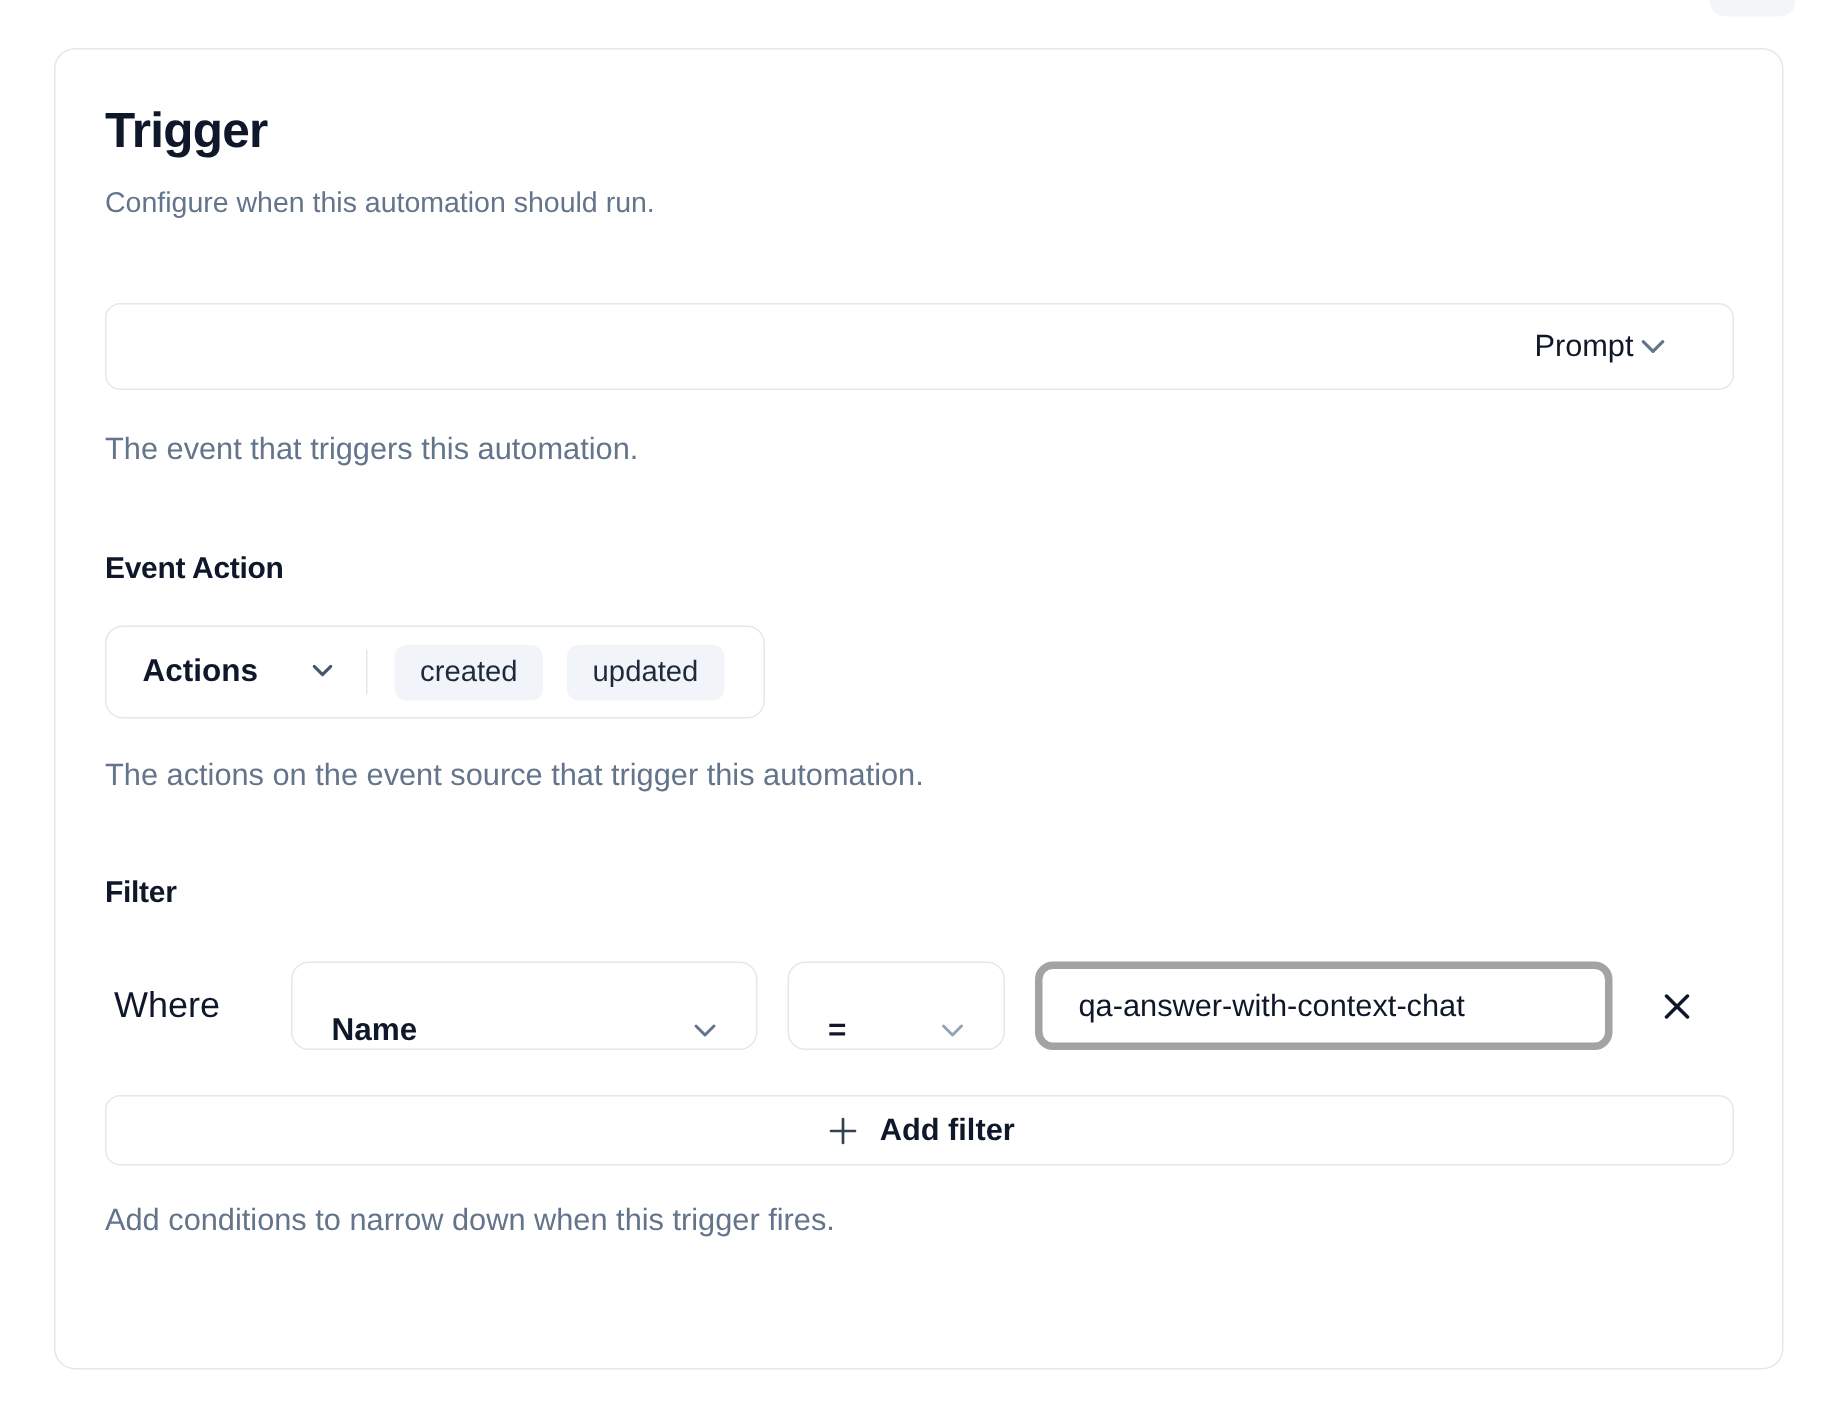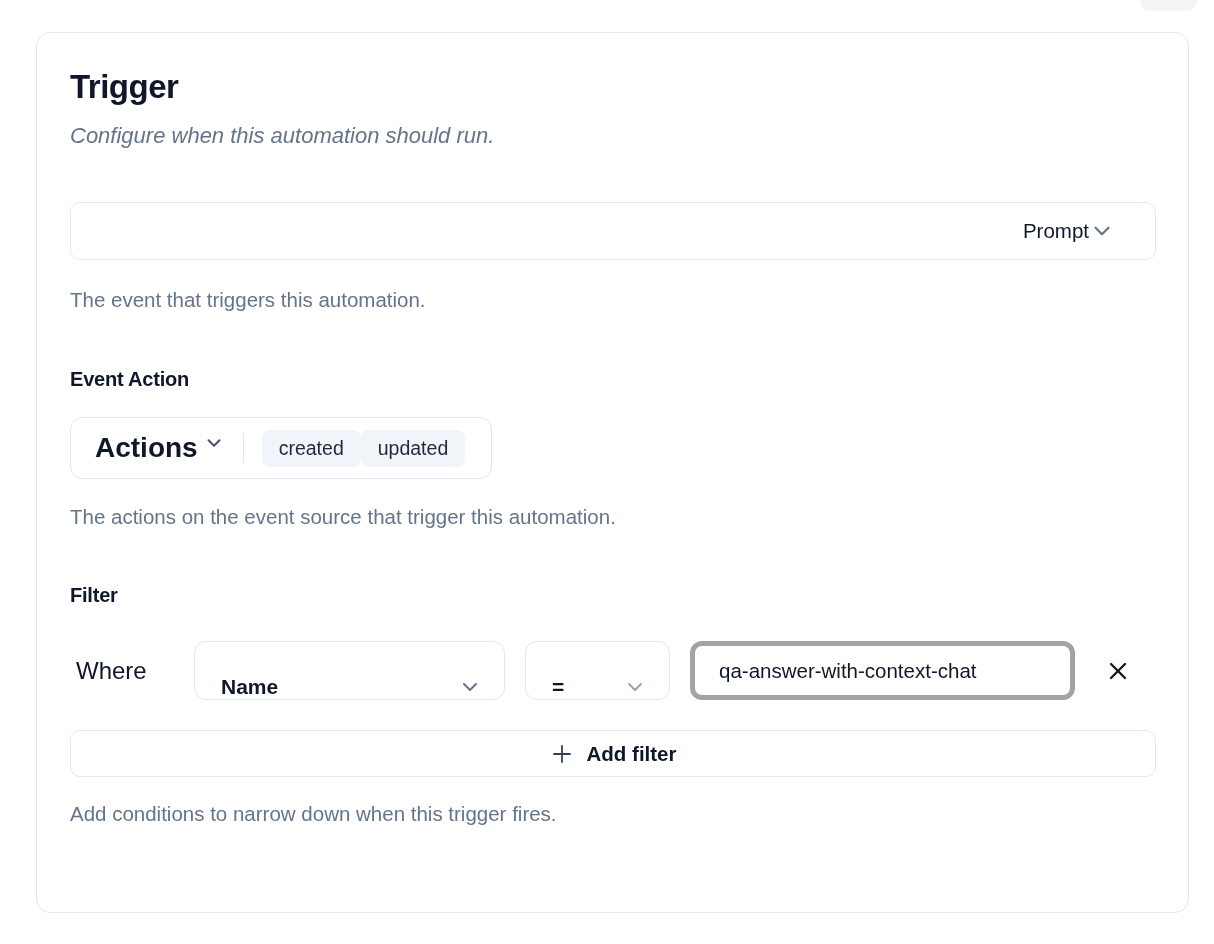--- a/index.html
+++ b/index.html
@@ -27,21 +27,21 @@
     border-radius: 14px;
     padding: 34px 33px;
   }
 
   .card-title {
     font-size: 33px; font-weight: 700; line-height: 40px;
     letter-spacing: -0.5px; color: #0f172a;
   }
   .card-subtitle {
     margin-top: 16px;
-    font-size: 22px; line-height: 25px; color: #64748b; font-style: italic;
+    font-size: 19px; line-height: 25px; color: #64748b;
   }
 
   .field-label {
     font-size: 20px; font-weight: 700; line-height: 24px;
     letter-spacing: -0.2px; color: #0f172a;
   }
   .helper {
     font-size: 20.5px; line-height: 25px; color: #64748b;
   }
 
@@ -65,29 +65,29 @@
 
   .actions-box {
     margin-top: 26px;
     height: 62px;
     display: inline-flex; align-items: center;
     border: 1px solid #e2e8f0; border-radius: 12px;
     background: #ffffff;
     padding: 0 26px 0 24px;
   }
   .actions-trigger {
-    display: inline-flex; gap: 5px;
-    font-size: 28px; font-weight: 700; color: #0f172a;
+    display: inline-flex; gap: 32px;
+    font-size: 21px; font-weight: 700; color: #0f172a;
     cursor: pointer;
   }
   .actions-divider {
     width: 1px; height: 30px; background: #e2e8f0;
     margin: 0 18px;
   }
-  .chips { display: inline-flex; gap: 0; }
+  .chips { display: inline-flex; gap: 16px; }
   .chip {
     background: #f1f5f9;
     border-radius: 8px;
     padding: 7px 17px;
     font-size: 19.5px; color: #1e293b;
   }
   .helper-action { margin-top: 25px; }
 
   .filter-row {
     margin-top: 34px;

